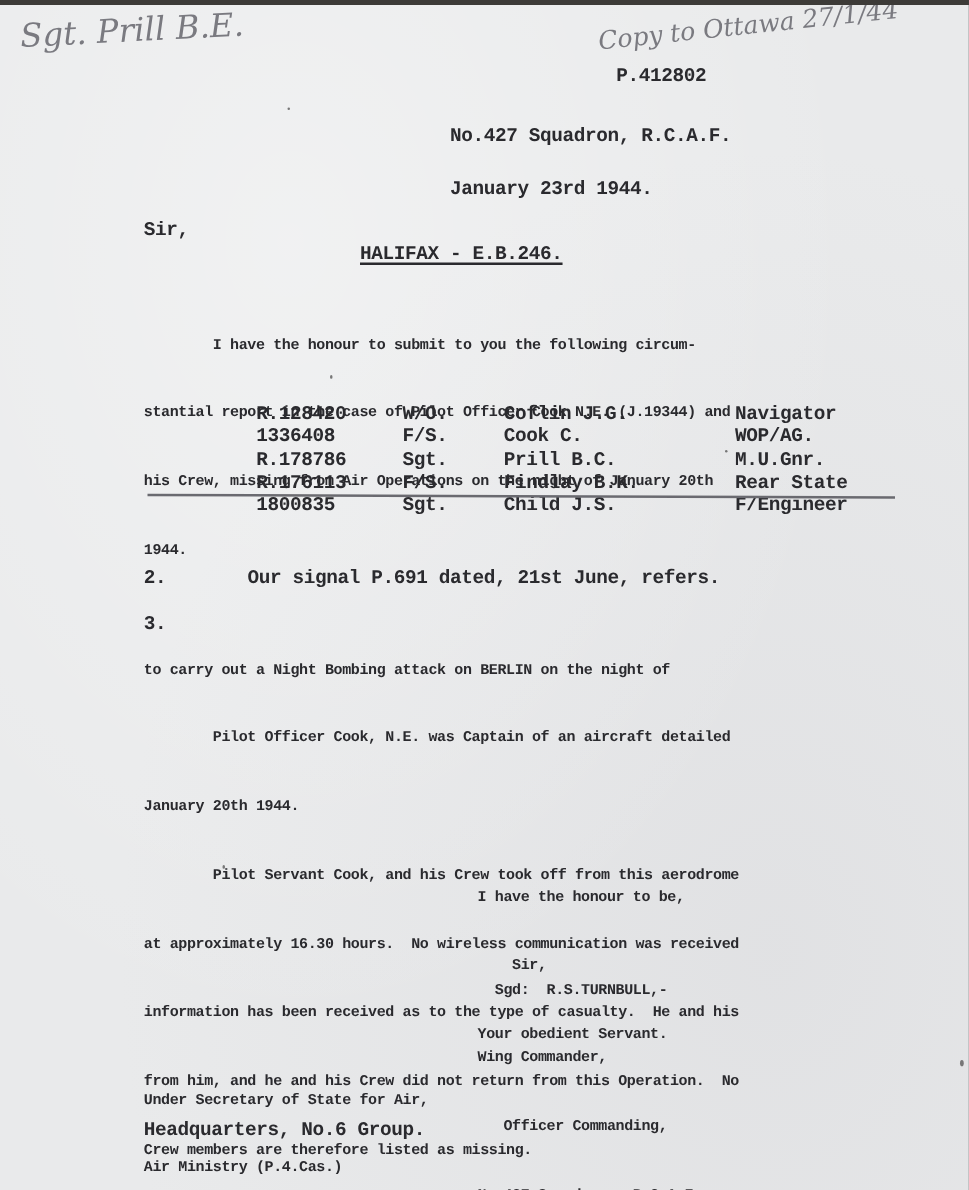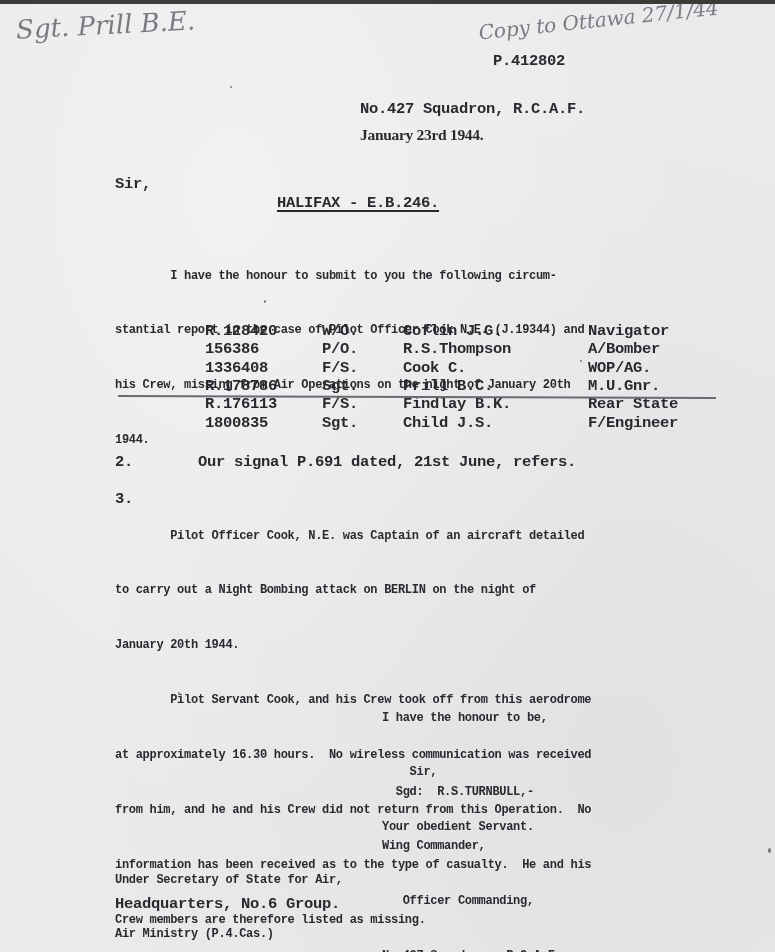--- a/index.html
+++ b/index.html
@@ -103,48 +103,42 @@
 
 <div class="top-edge"></div>
 
 <div class="page">
 
   <div class="hand" style="left:16px; top:6px; font-size:26px; transform:rotate(-3deg);">Sgt. Prill B.E.</div>
   <div class="hand" style="left:478px; top:4px; font-size:20px; transform:rotate(-6deg);">Copy to Ottawa 27/1/44</div>
 
   <div class="tw" style="left:469px; top:48px;margin-left:24px;">P.412802</div>
   <div class="tw" style="left:360px; top:96px;">No.427 Squadron, R.C.A.F.</div>
-  <div class="tw" style="left:360px; top:122px;font-family:Liberation Serif, serif;">January 23rd 1944.</div>
+  <div class="tw" style="left:360px; top:138px;">January 23rd 1944.</div>
 
   <div class="tw" style="left:115px; top:171px;">Sir,</div>
 
-  <div class="tw ul" style="left:277px; top:190px;">HALIFAX - E.B.246.</div>
+  <div class="tw ul" style="left:288px; top:190px;">HALIFAX - E.B.246.</div>
 
   <div class="para" style="left:115px; top:226px;">
     <div>        I have the honour to submit to you the following circum-</div>
     <div>stantial report in the case of Pilot Officer Cook N.E. (J.19344) and</div>
     <div>his Crew, missing from Air Operations on the night of January 20th</div>
     <div>1944.</div>
   </div>
 
   <table class="crew-table">
     <tbody>
       <tr>
         <td class="c-num">R.128420</td>
         <td class="c-rank">W/O.</td>
         <td class="c-name">Coflin J.G.</td>
         <td class="c-role">Navigator</td>
       </tr>
       <tr>
-        <td class="c-num">156386</td>
-        <td class="c-rank">P/O.</td>
-        <td class="c-name">R.S.Thompson</td>
-        <td class="c-role">A/Bomber</td>
-      </tr>
-      <tr>
         <td class="c-num">1336408</td>
         <td class="c-rank">F/S.</td>
         <td class="c-name">Cook C.</td>
         <td class="c-role">WOP/AG.</td>
       </tr>
       <tr>
         <td class="c-num">R.178786</td>
         <td class="c-rank">Sgt.</td>
         <td class="c-name">Prill B.C.</td>
         <td class="c-role">M.U.Gnr.</td>
@@ -164,27 +158,27 @@
     </tbody>
   </table>
 
   <div class="strike-line"></div>
 
   <div class="tw" style="left:115px; top:449px;">2.</div>
   <div class="tw" style="left:198px; top:449px;">Our signal P.691 dated, 21st June, refers.</div>
 
   <div class="tw" style="left:115px; top:486px;">3.</div>
   <div class="para" style="left:115px; top:486px;">
+    <div>to carry out a Night Bombing attack on BERLIN on the night of</div>
     <div>        Pilot Officer Cook, N.E. was Captain of an aircraft detailed</div>
-    <div>to carry out a Night Bombing attack on BERLIN on the night of</div>
     <div>January 20th 1944.</div>
     <div>        Pilot Servant Cook, and his Crew took off from this aerodrome</div>
     <div>at approximately 16.30 hours.  No wireless communication was received</div>
+    <div>information has been received as to the type of casualty.  He and his</div>
     <div>from him, and he and his Crew did not return from this Operation.  No</div>
-    <div>information has been received as to the type of casualty.  He and his</div>
     <div>Crew members are therefore listed as missing.</div>
   </div>
 
   <div class="para" style="left:382px; top:668px;">
     <div>I have the honour to be,</div>
     <div>    Sir,</div>
     <div>Your obedient Servant.</div>
   </div>
 
   <div class="para" style="left:382px; top:742px;">

